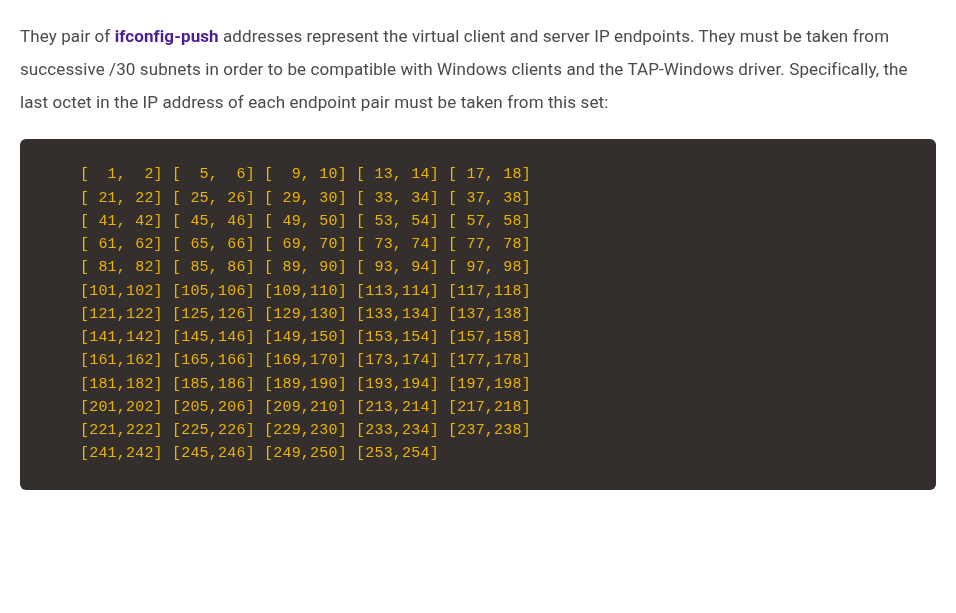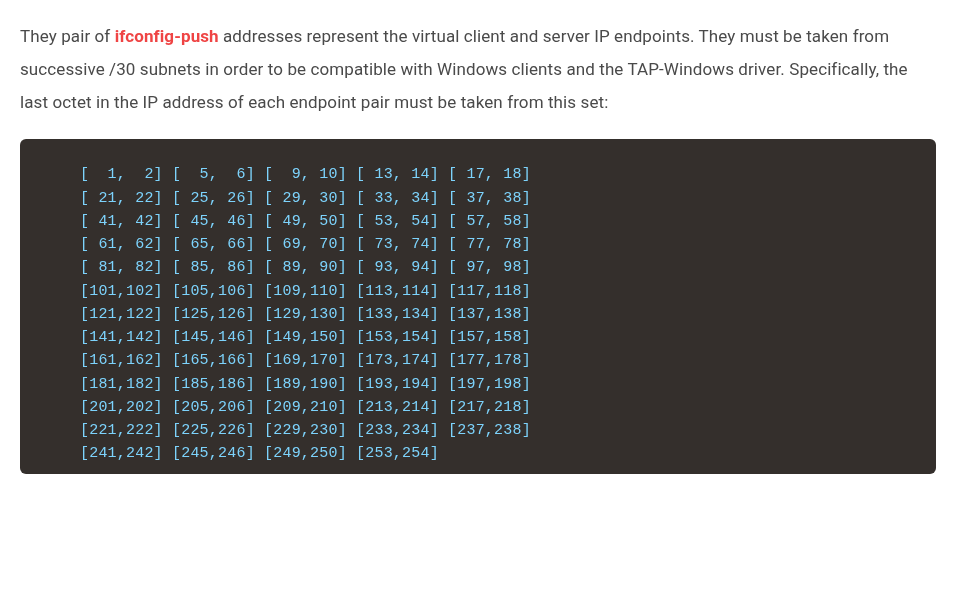--- a/index.html
+++ b/index.html
@@ -16,30 +16,30 @@
     }
     .paragraph {
       font-size: 17px;
       line-height: 1.95;
       color: #4a4a4a;
       margin-bottom: 20px;
       letter-spacing: 0.1px;
     }
     .paragraph b {
       font-weight: 700;
-      color: #ef4444;
+      color: #4c1d95;
     }
     .code-block {
       background: #342f2c;
       border-radius: 6px;
-      padding: 24px 30px 8px 60px;
+      padding: 24px 30px 24px 60px;
       font-family: "SFMono-Regular", Consolas, "Liberation Mono", Menlo, Courier, monospace;
       font-size: 15px;
       line-height: 1.55;
-      color: #7dd3fc;
+      color: #eab308;
       white-space: pre;
       overflow-x: auto;
       letter-spacing: 0.2px;
     }
   </style>
 </head>
 <body>
 
 <p class="paragraph">
   <span>They pair of </span><b>ifconfig-push</b><span> addresses represent the virtual client and server IP endpoints. They must be taken from successive /30 subnets in order to be compatible with Windows clients and the TAP-Windows driver. Specifically, the last octet in the IP address of each endpoint pair must be taken from this set:</span>

